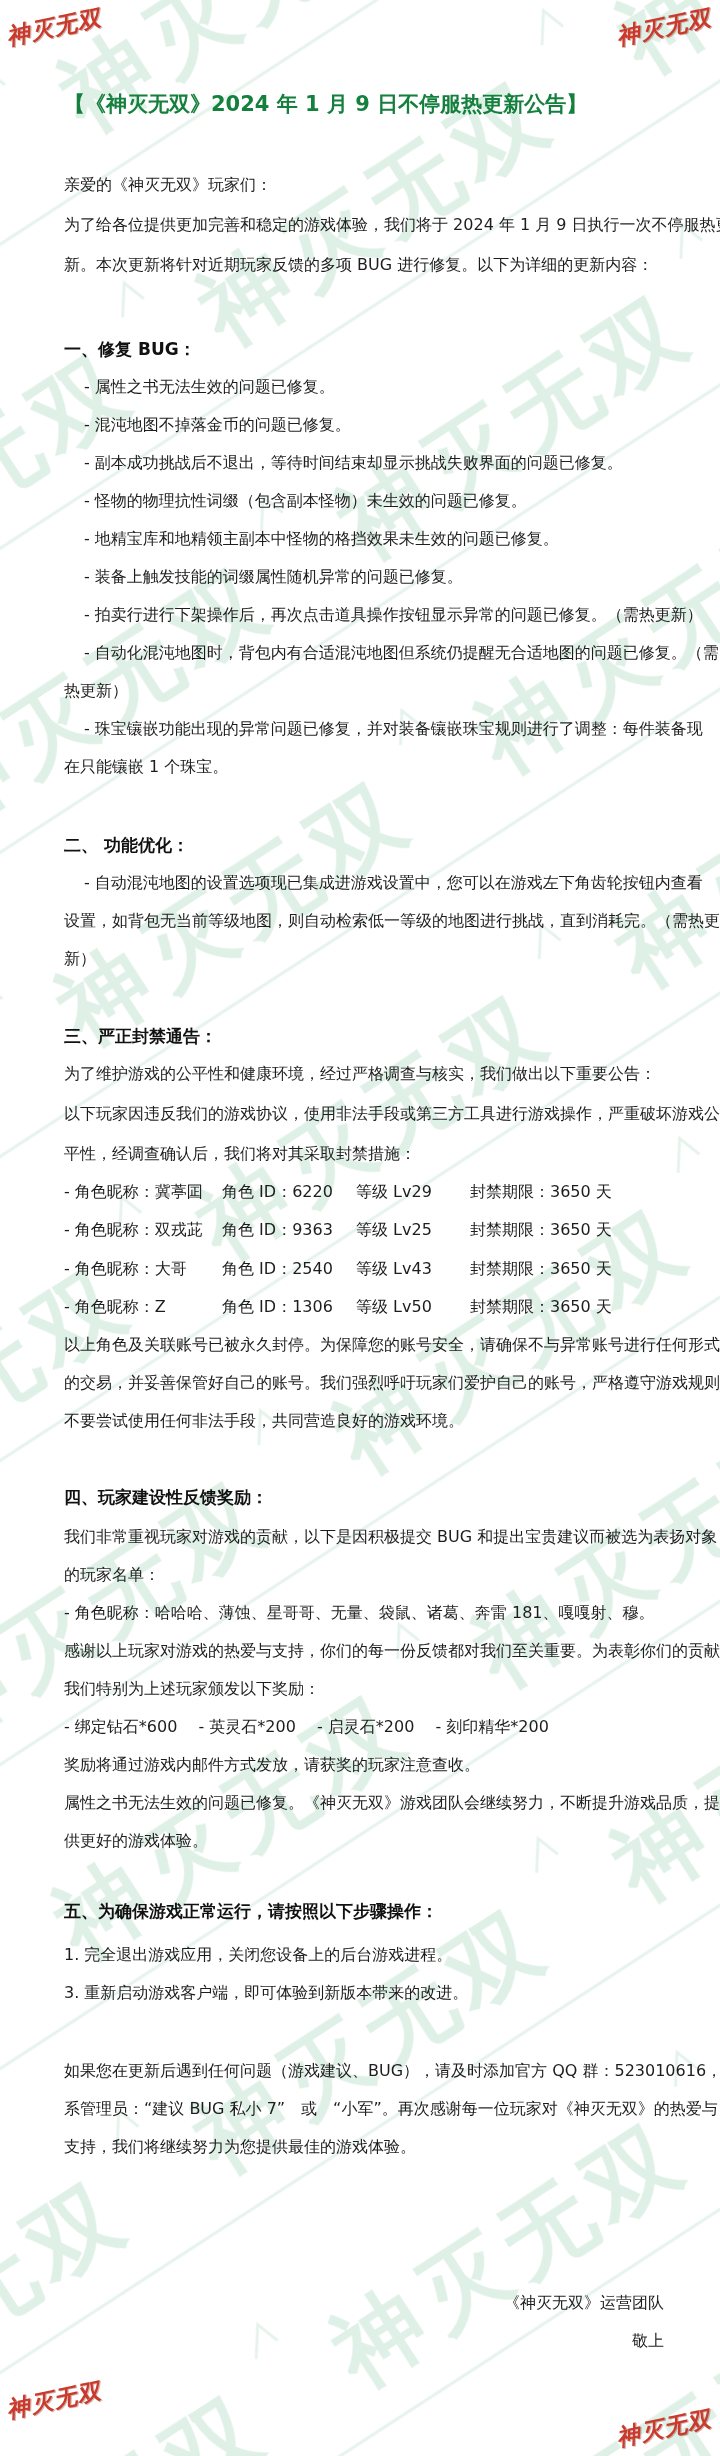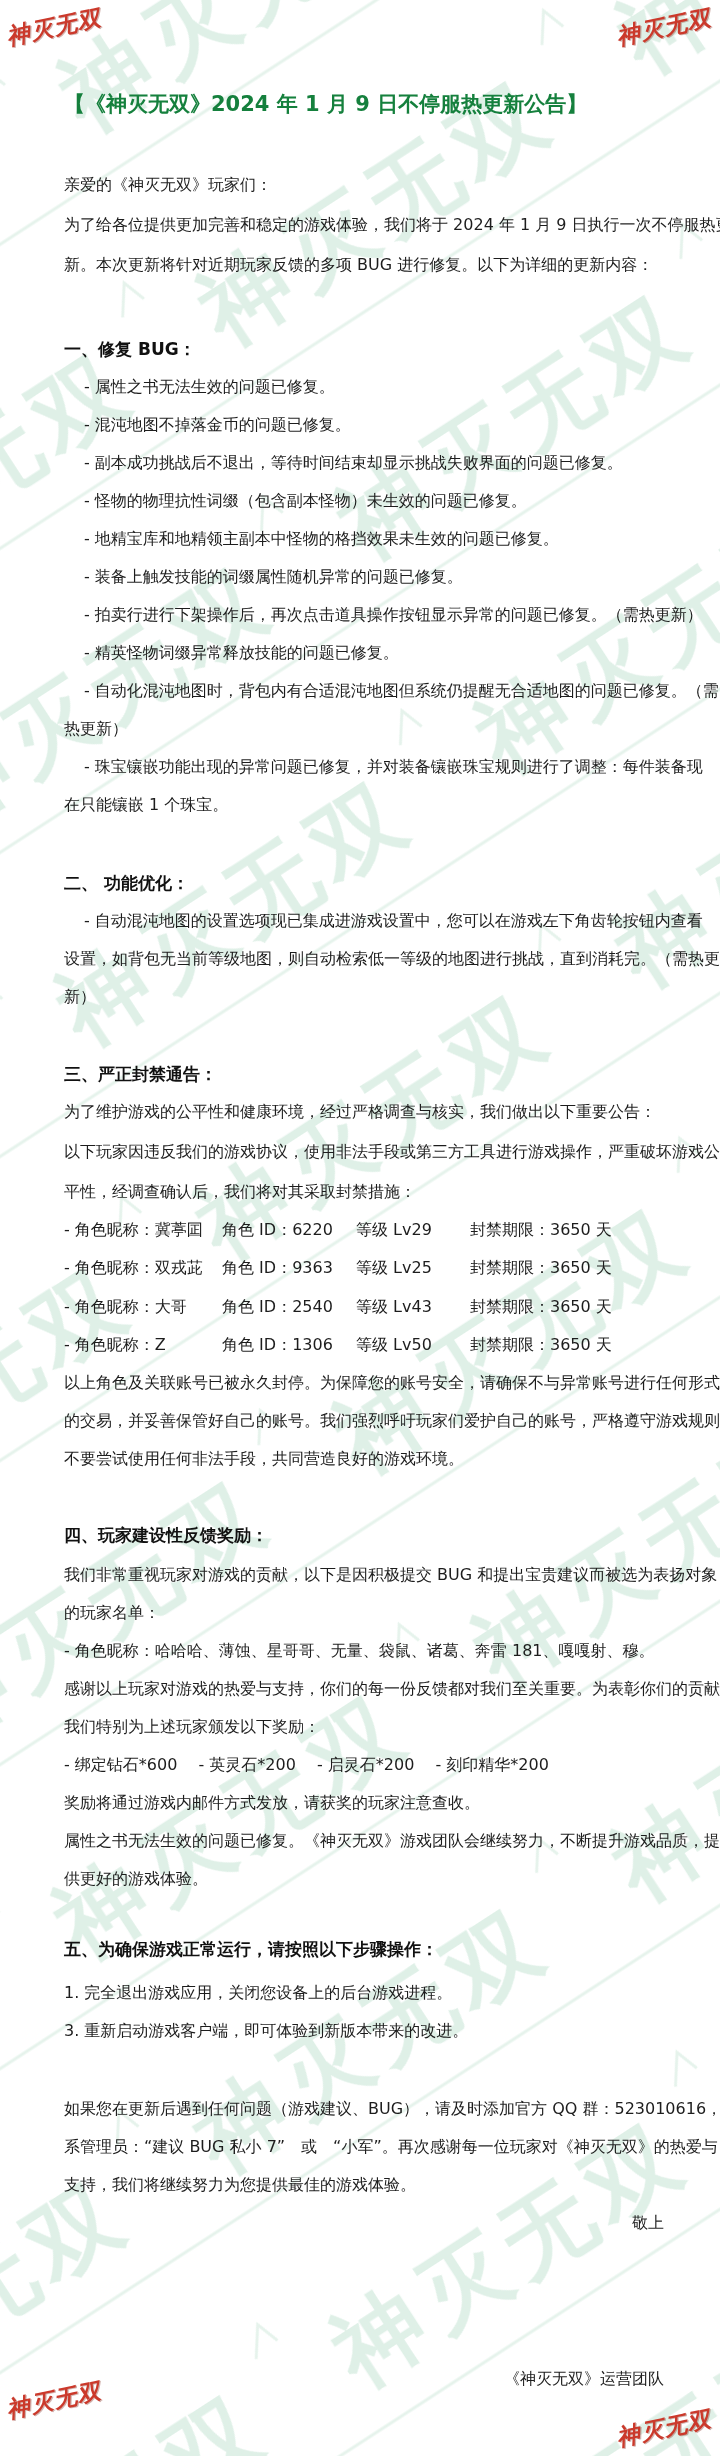--- a/index.html
+++ b/index.html
@@ -59,21 +59,20 @@
     <div class="ln" style="margin-top:2px">新。本次更新将针对近期玩家反馈的多项 BUG 进行修复。以下为详细的更新内容：</div>
 
     <div class="ln h" style="margin-top:46px">一、修复 BUG：</div>
     <div class="ln ind">- 属性之书无法生效的问题已修复。</div>
     <div class="ln ind">- 混沌地图不掉落金币的问题已修复。</div>
     <div class="ln ind">- 副本成功挑战后不退出，等待时间结束却显示挑战失败界面的问题已修复。</div>
     <div class="ln ind">- 怪物的物理抗性词缀（包含副本怪物）未生效的问题已修复。</div>
     <div class="ln ind">- 地精宝库和地精领主副本中怪物的格挡效果未生效的问题已修复。</div>
     <div class="ln ind">- 装备上触发技能的词缀属性随机异常的问题已修复。</div>
     <div class="ln ind">- 拍卖行进行下架操作后，再次点击道具操作按钮显示异常的问题已修复。（需热更新）</div>
-    <div class="ln ind">- 精英怪物词缀异常释放技能的问题已修复。</div>
     <div class="ln ind">- 自动化混沌地图时，背包内有合适混沌地图但系统仍提醒无合适地图的问题已修复。（需</div>
     <div class="ln">热更新）</div>
     <div class="ln ind">- 珠宝镶嵌功能出现的异常问题已修复，并对装备镶嵌珠宝规则进行了调整：每件装备现</div>
     <div class="ln">在只能镶嵌 1 个珠宝。</div>
 
     <div class="ln h" style="margin-top:40px">二、 功能优化：</div>
     <div class="ln ind">- 自动混沌地图的设置选项现已集成进游戏设置中，您可以在游戏左下角齿轮按钮内查看</div>
     <div class="ln">设置，如背包无当前等级地图，则自动检索低一等级的地图进行挑战，直到消耗完。（需热更</div>
     <div class="ln">新）</div>
 
@@ -123,17 +122,17 @@
     <div class="ln">供更好的游戏体验。</div>
 
     <div class="ln h" style="margin-top:32px">五、为确保游戏正常运行，请按照以下步骤操作：</div>
     <div class="ln" style="margin-top:6px">1. 完全退出游戏应用，关闭您设备上的后台游戏进程。</div>
     <div class="ln">3. 重新启动游戏客户端，即可体验到新版本带来的改进。</div>
 
     <div class="ln" style="margin-top:40px">如果您在更新后遇到任何问题（游戏建议、BUG），请及时添加官方 QQ 群：523010616，联</div>
     <div class="ln">系管理员：“建议 BUG 私小 7”　或　“小军”。再次感谢每一位玩家对《神灭无双》的热爱与</div>
     <div class="ln">支持，我们将继续努力为您提供最佳的游戏体验。</div>
 
+    <div class="sig" style="margin-top:118px">《神灭无双》运营团队</div>
     <div class="sig">敬上</div>
-    <div class="sig" style="margin-top:118px">《神灭无双》运营团队</div>
 
   </div>
 </div>
 
 </body></html>

